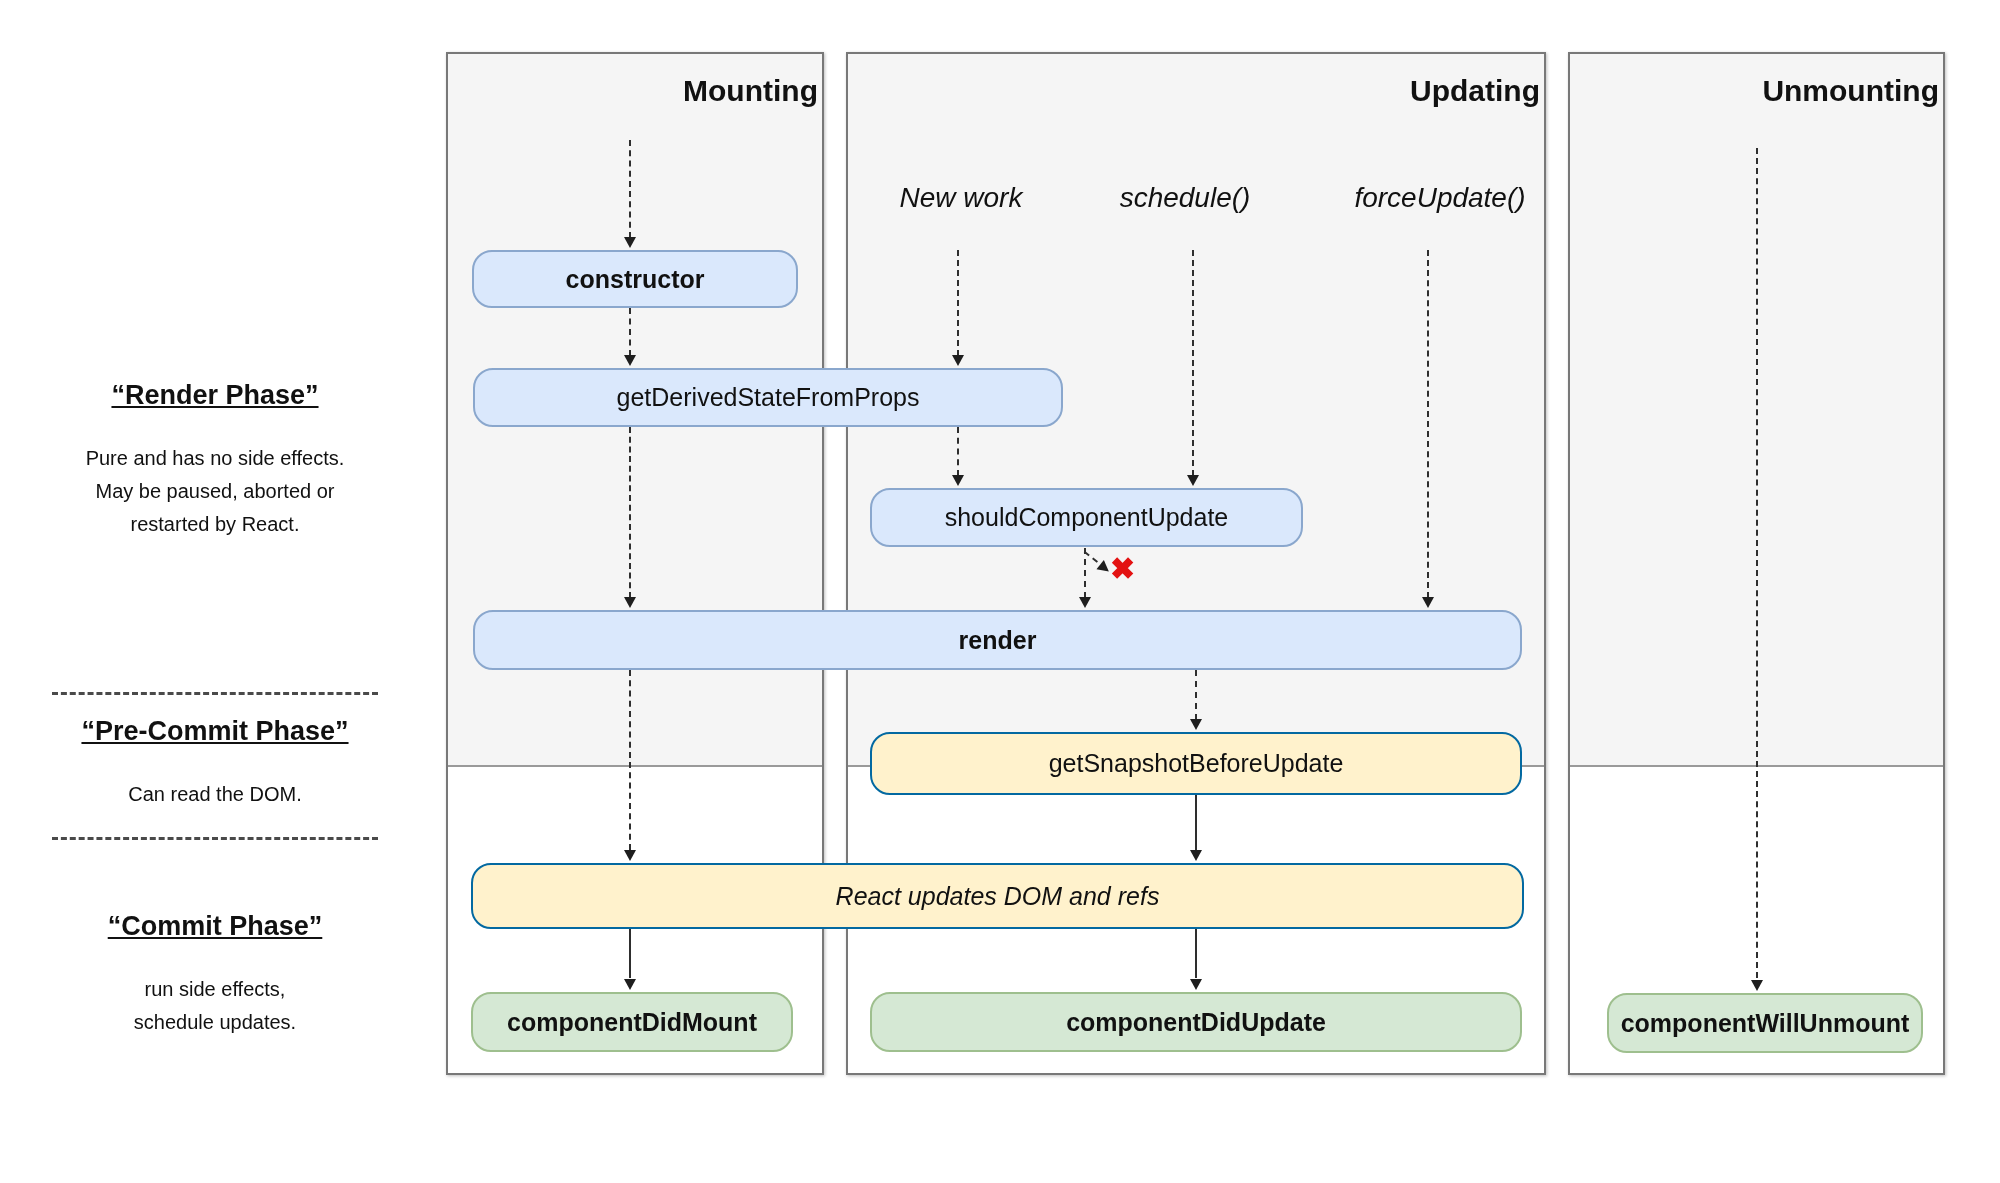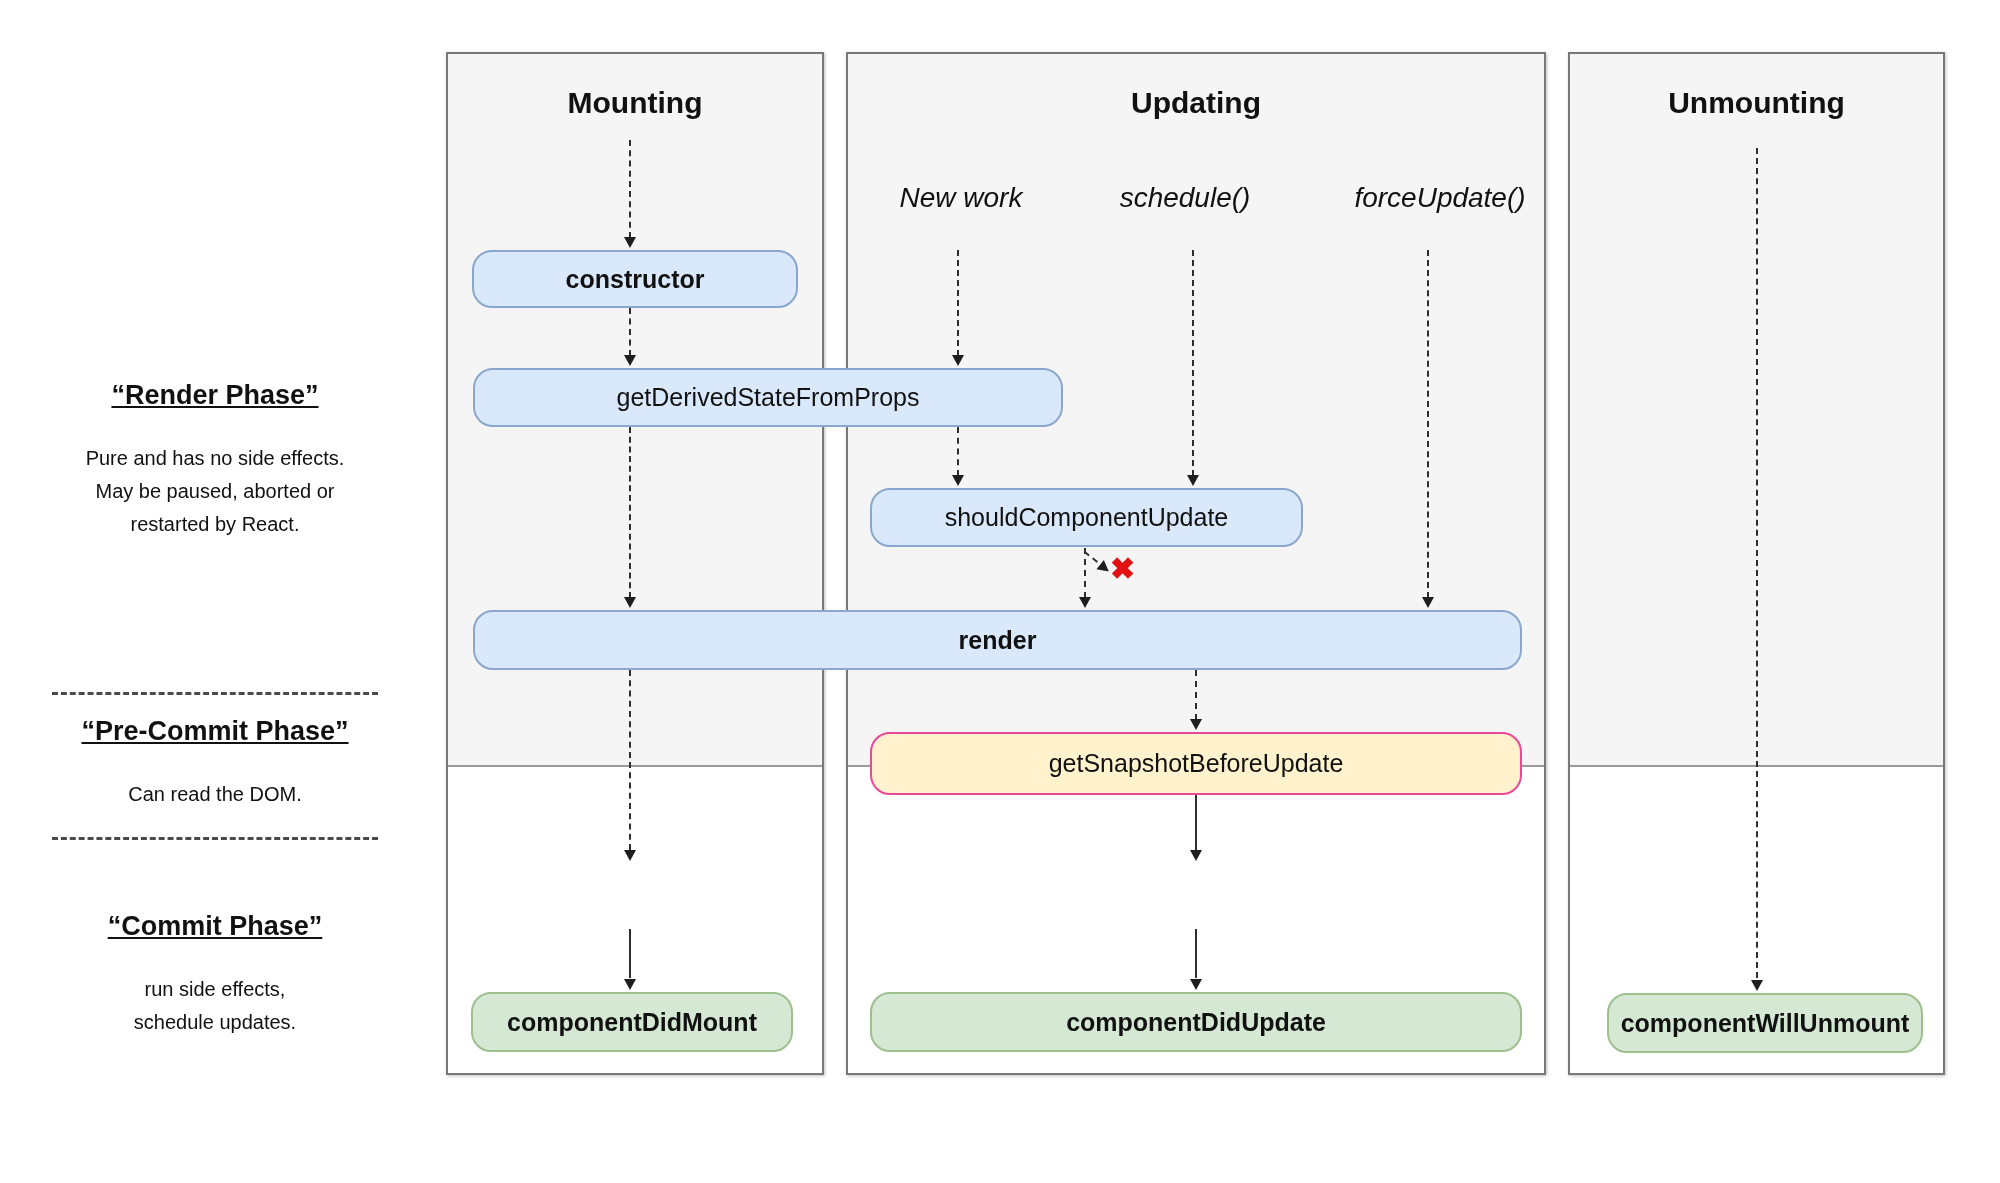--- a/index.html
+++ b/index.html
@@ -18,35 +18,35 @@
   .column {
     position:absolute; top:52px; height:1023px; box-sizing:border-box;
     border:2px solid #787878; background:#ffffff;
     box-shadow:1px 1px 3px rgba(0,0,0,0.25);
   }
   .column .gray {
     position:absolute; left:0; right:0; top:0; height:711px;
     background:#f5f5f5; border-bottom:2px solid #9a9a9a;
   }
   .col-title {
-    position:absolute; top:16px; left:0; right:0; margin:16px; text-align:center;
+    position:absolute; top:16px; left:0; right:0; margin:4px; text-align:right;
     font-weight:bold; font-size:30px;
   }
 
   
   .trigger { position:absolute; width:220px; text-align:center; font-style:italic; font-size:28px; }
 
   
   .node {
     position:absolute; box-sizing:border-box; border-radius:20px;
     display:flex; align-items:center; justify-content:center;
     font-size:25px; text-align:center;
   }
   .blue   { background:#dae8fc; border:2px solid #8aa7cd; }
-  .yellow { background:#fff2cc; border:2px solid #ec4899; }
+  .yellow { background:#fff2cc; border:2px solid #0369a1; }
   .green  { background:#d5e8d4; border:2px solid #9ebf8e; }
   .bold { font-weight:bold; }
   .it   { font-style:italic; }
 
   
   .vdash  { position:absolute; width:0; border-left:2px dashed #2e2e2e; }
   .vsolid { position:absolute; width:0; border-left:2px solid  #2e2e2e; }
   .ah {
     position:absolute; width:0; height:0;
     border-left:6px solid transparent; border-right:6px solid transparent;
@@ -159,17 +159,18 @@
   <div class="ah" style="left:624px;top:979px"></div>
 
   <div class="vsolid" style="left:1195px;top:929px;height:49px"></div>
   <div class="ah" style="left:1190px;top:979px"></div>
 
   <div class="node blue bold" style="left:472px;top:250px;width:326px;height:58px">constructor</div>
   <div class="node blue" style="left:473px;top:368px;width:590px;height:59px">getDerivedStateFromProps</div>
   <div class="node blue" style="left:870px;top:488px;width:433px;height:59px">shouldComponentUpdate</div>
   <div class="node blue bold" style="left:473px;top:610px;width:1049px;height:60px">render</div>
   <div class="node yellow" style="left:870px;top:732px;width:652px;height:63px">getSnapshotBeforeUpdate</div>
+  <div class="node yellow it" style="left:471px;top:863px;width:1053px;height:66px">React updates DOM and refs</div>
   <div class="node green bold" style="left:471px;top:992px;width:322px;height:60px">componentDidMount</div>
   <div class="node green bold" style="left:870px;top:992px;width:652px;height:60px">componentDidUpdate</div>
   <div class="node green bold" style="left:1607px;top:993px;width:316px;height:60px">componentWillUnmount</div>
 
 </div>
 
 </body></html>

